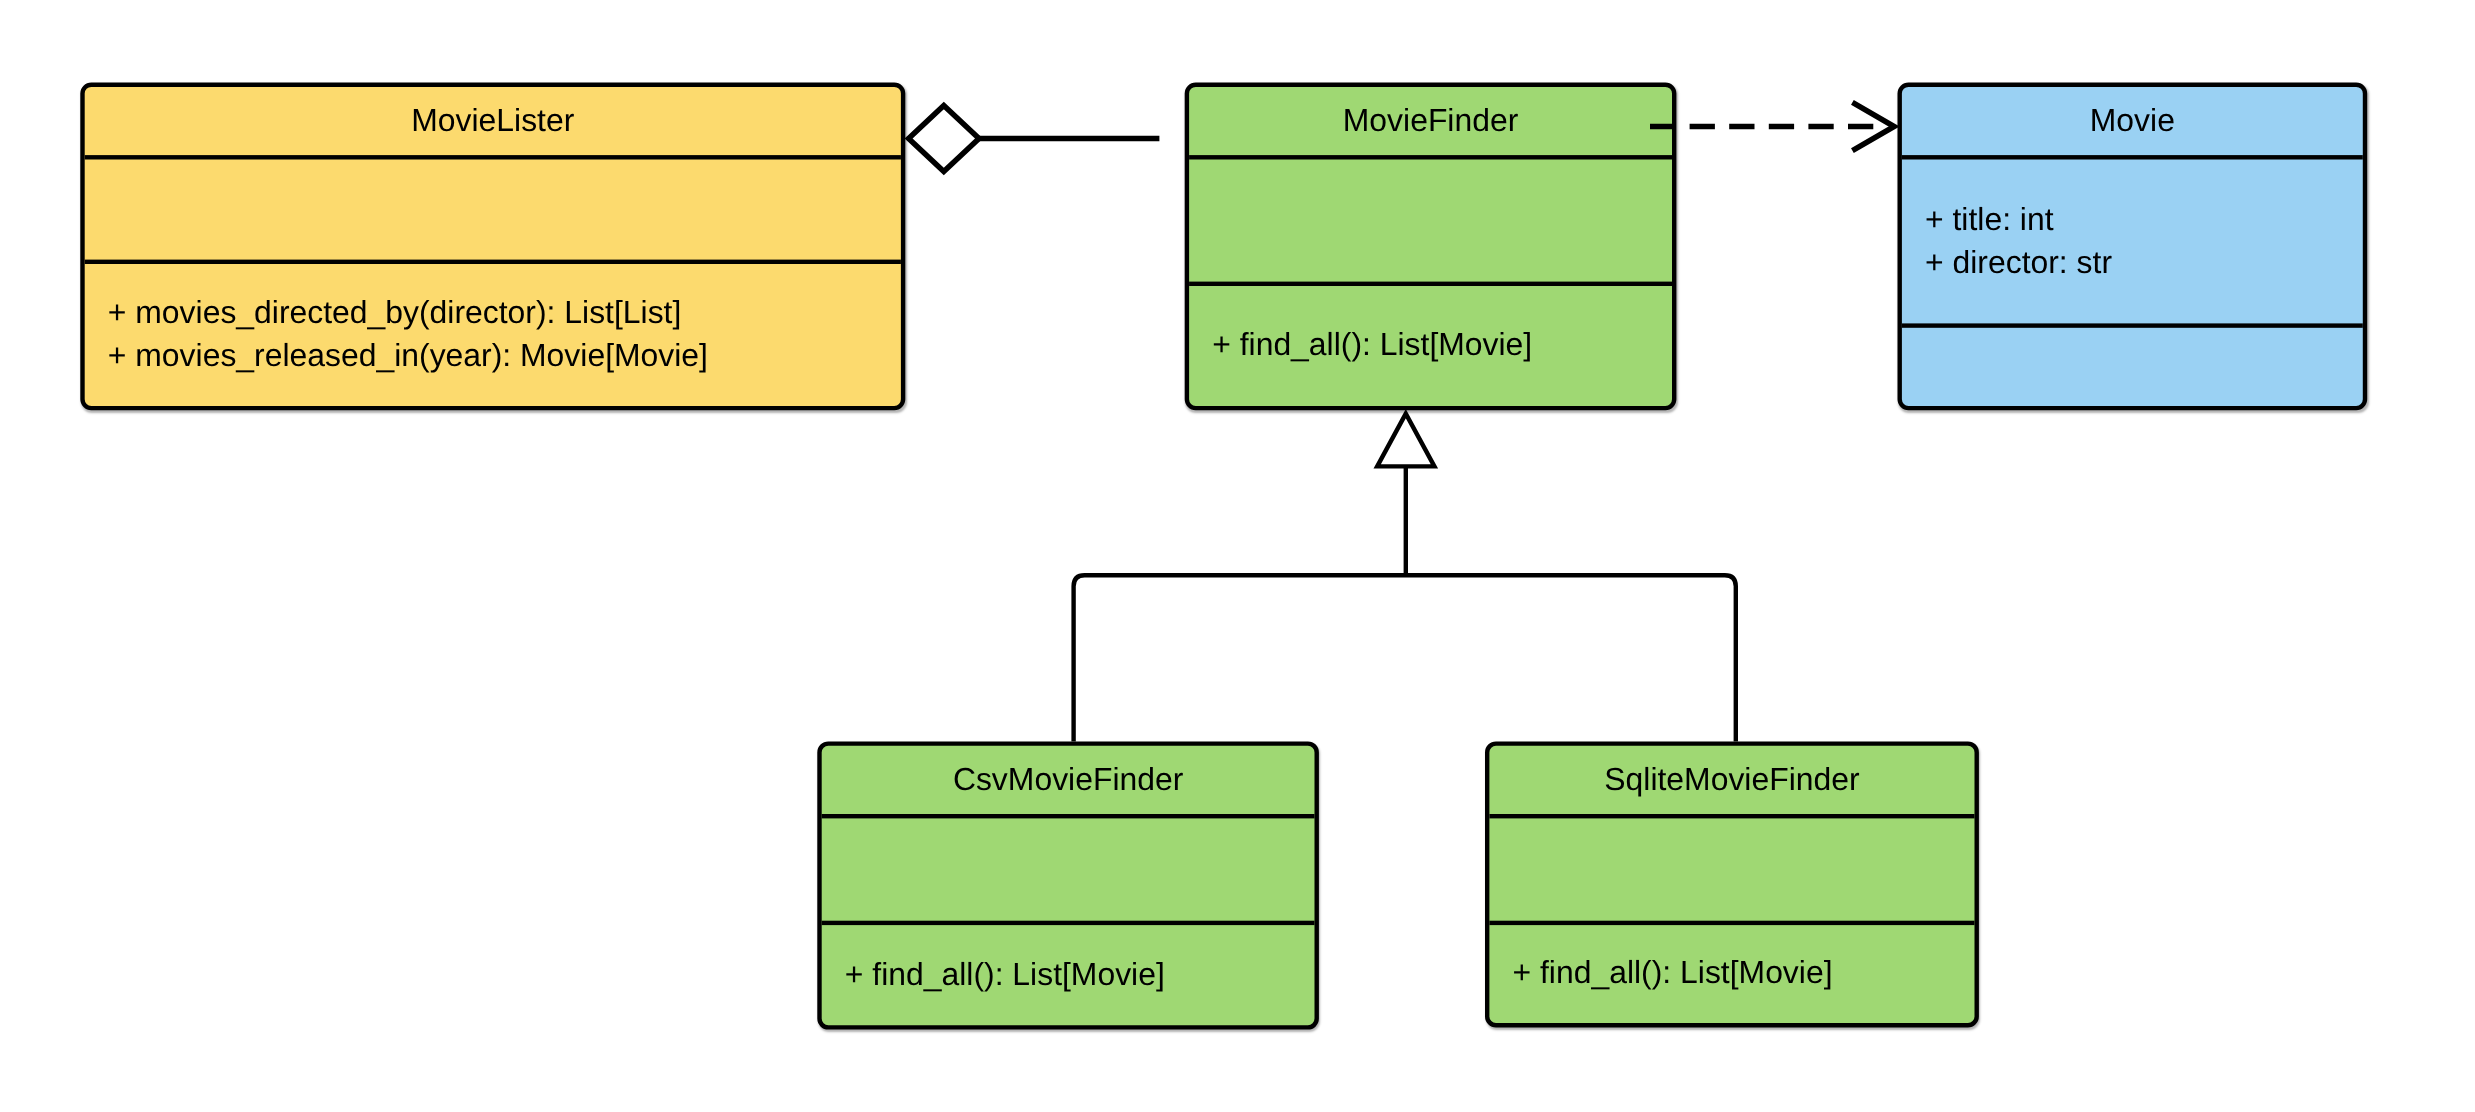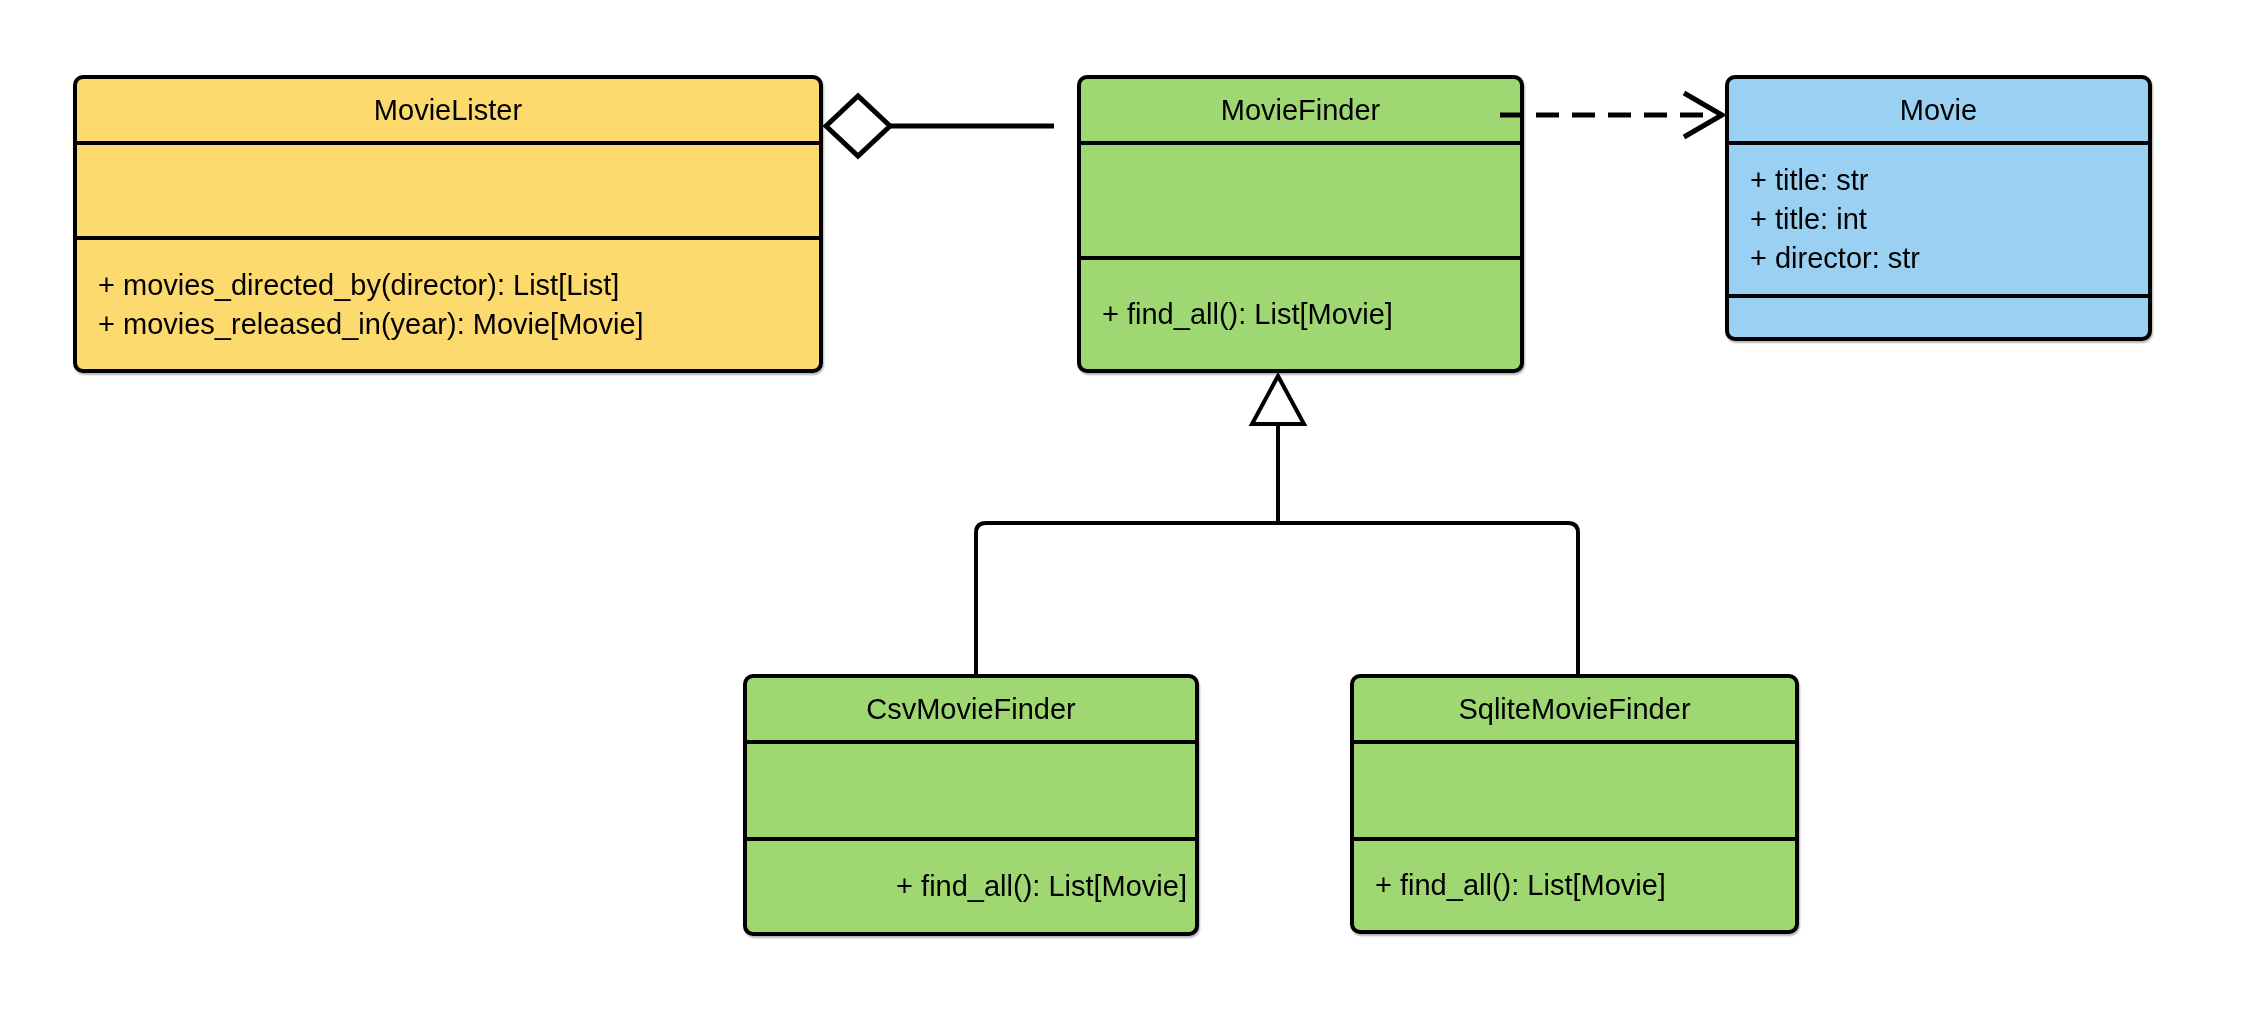--- a/index.html
+++ b/index.html
@@ -71,31 +71,30 @@
   </div>
 
   <div class="uml-class" style="left: 1052px; top: 75px; width: 447px; height: 298px; background-color: rgb(159, 216, 115); margin-left: 25px;">
     <div class="uml-title">MovieFinder</div>
     <div class="uml-compartment" style="height:115px;"></div>
     <div class="uml-members last">
       <div>+ find_all(): List[Movie]</div>
     </div>
   </div>
 
-  <div class="uml-class" style="left: 1725px; top: 75px; width: 427px; height: 266px; background-color: rgb(154, 209, 243);">
+  <div class="uml-class" style="left: 1725px; top: 75px; width: 427px; height: 298px; background-color: rgb(154, 209, 243);">
     <div class="uml-title">Movie</div>
     <div class="uml-members uml-compartment" style="flex:none; height:153px;">
-      <div>+ title: str</div>
       <div>+ title: int</div>
       <div>+ director: str</div>
     </div>
     <div class="uml-members last"></div>
   </div>
 
-  <div class="uml-class" style="left: 743px; top: 674px; width: 456px; height: 262px; background-color: rgb(159, 216, 115); text-align: right;">
+  <div class="uml-class" style="left: 743px; top: 674px; width: 456px; height: 262px; background-color: rgb(159, 216, 115);">
     <div class="uml-title">CsvMovieFinder</div>
     <div class="uml-compartment" style="height:97px;"></div>
     <div class="uml-members last">
       <div>+ find_all(): List[Movie]</div>
     </div>
   </div>
 
   <div class="uml-class" style="left: 1350px; top: 674px; width: 449px; height: 260px; background-color: rgb(159, 216, 115);">
     <div class="uml-title">SqliteMovieFinder</div>
     <div class="uml-compartment" style="height:97px;"></div>

